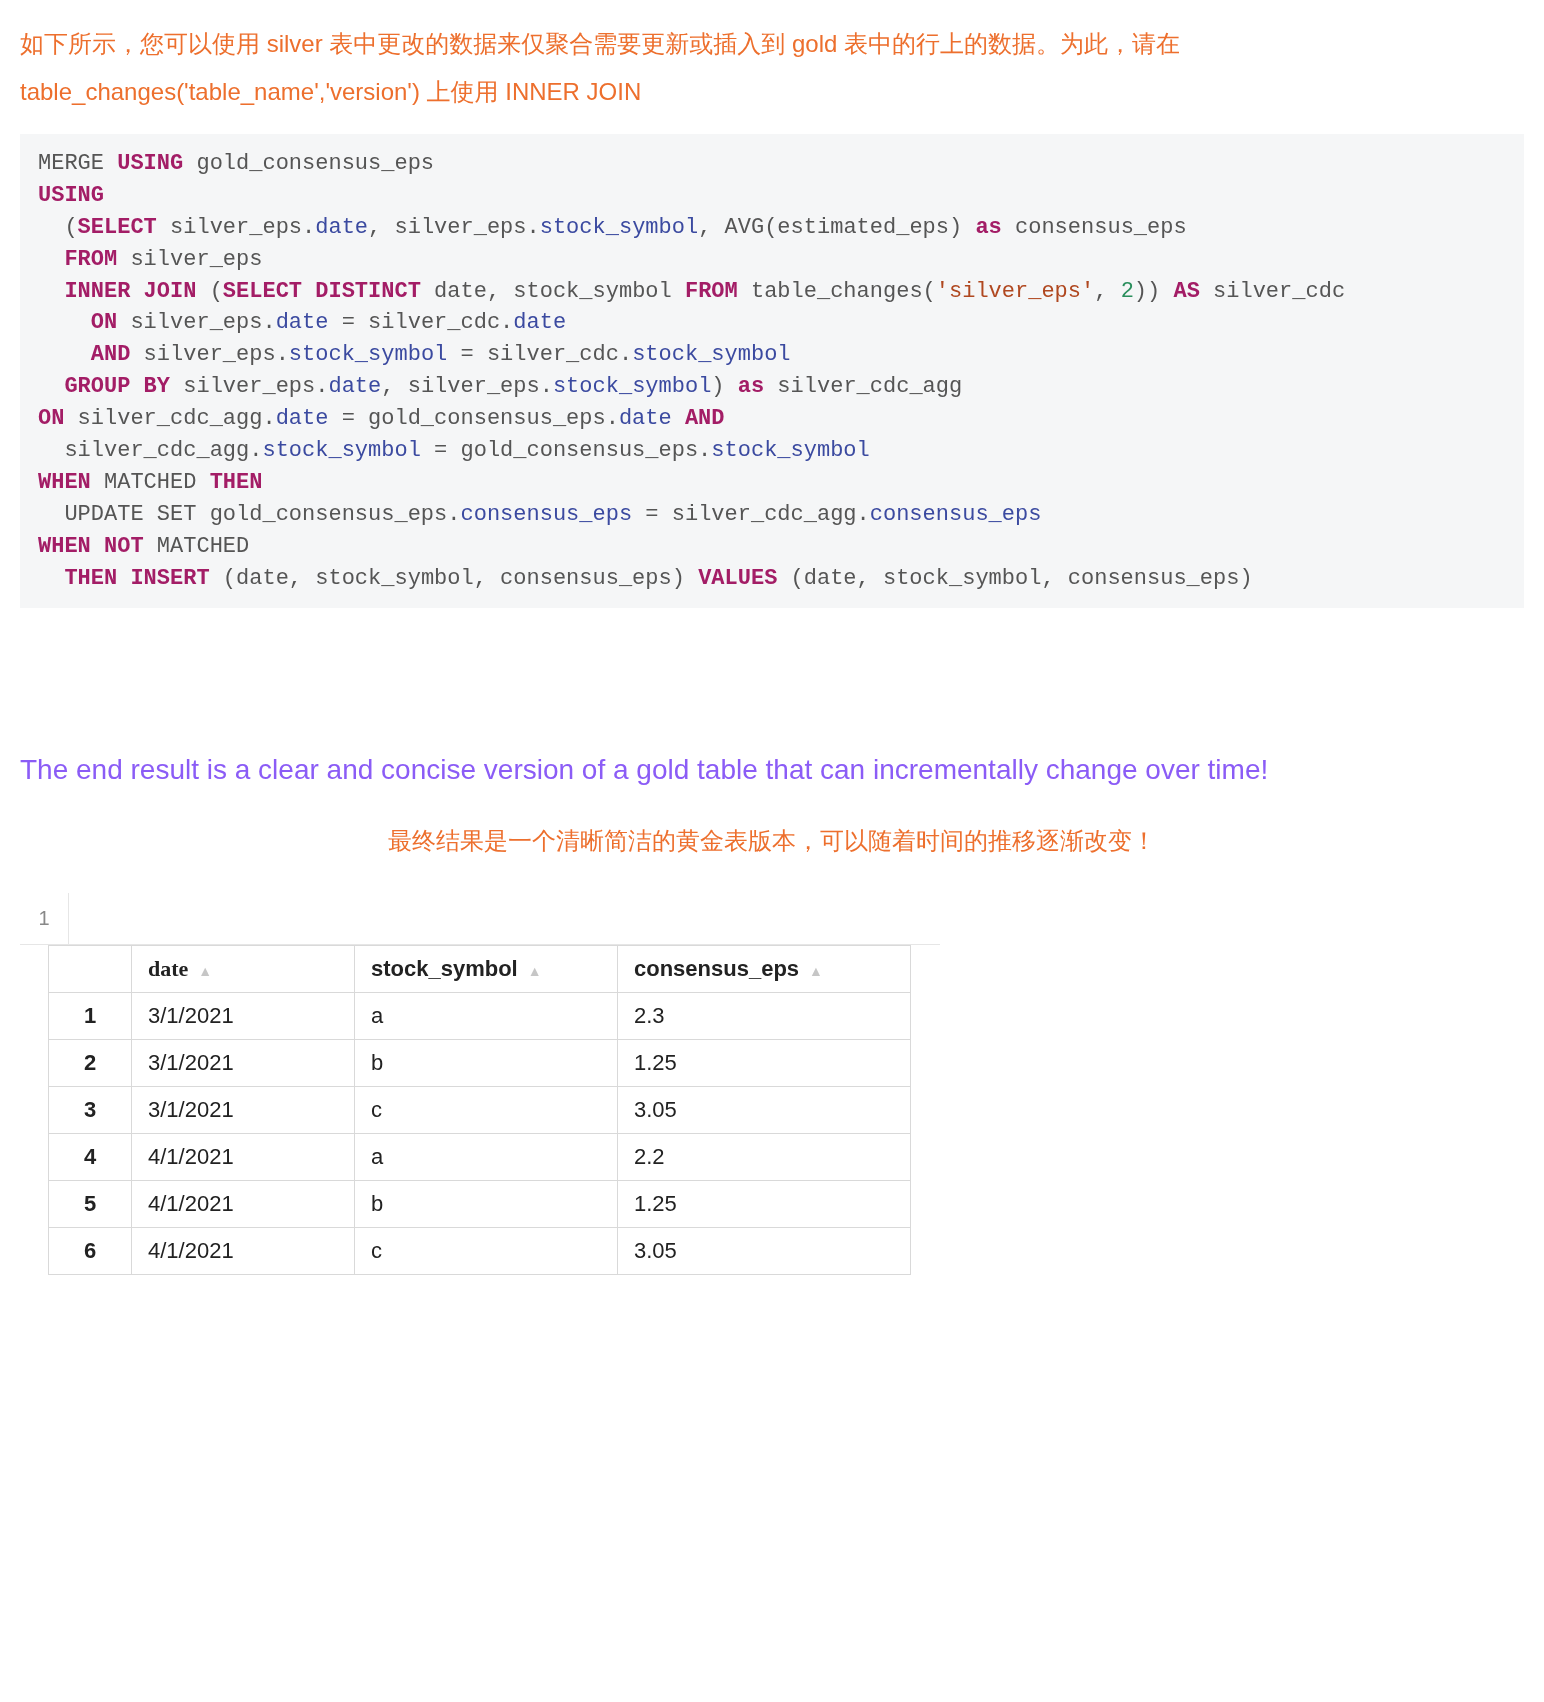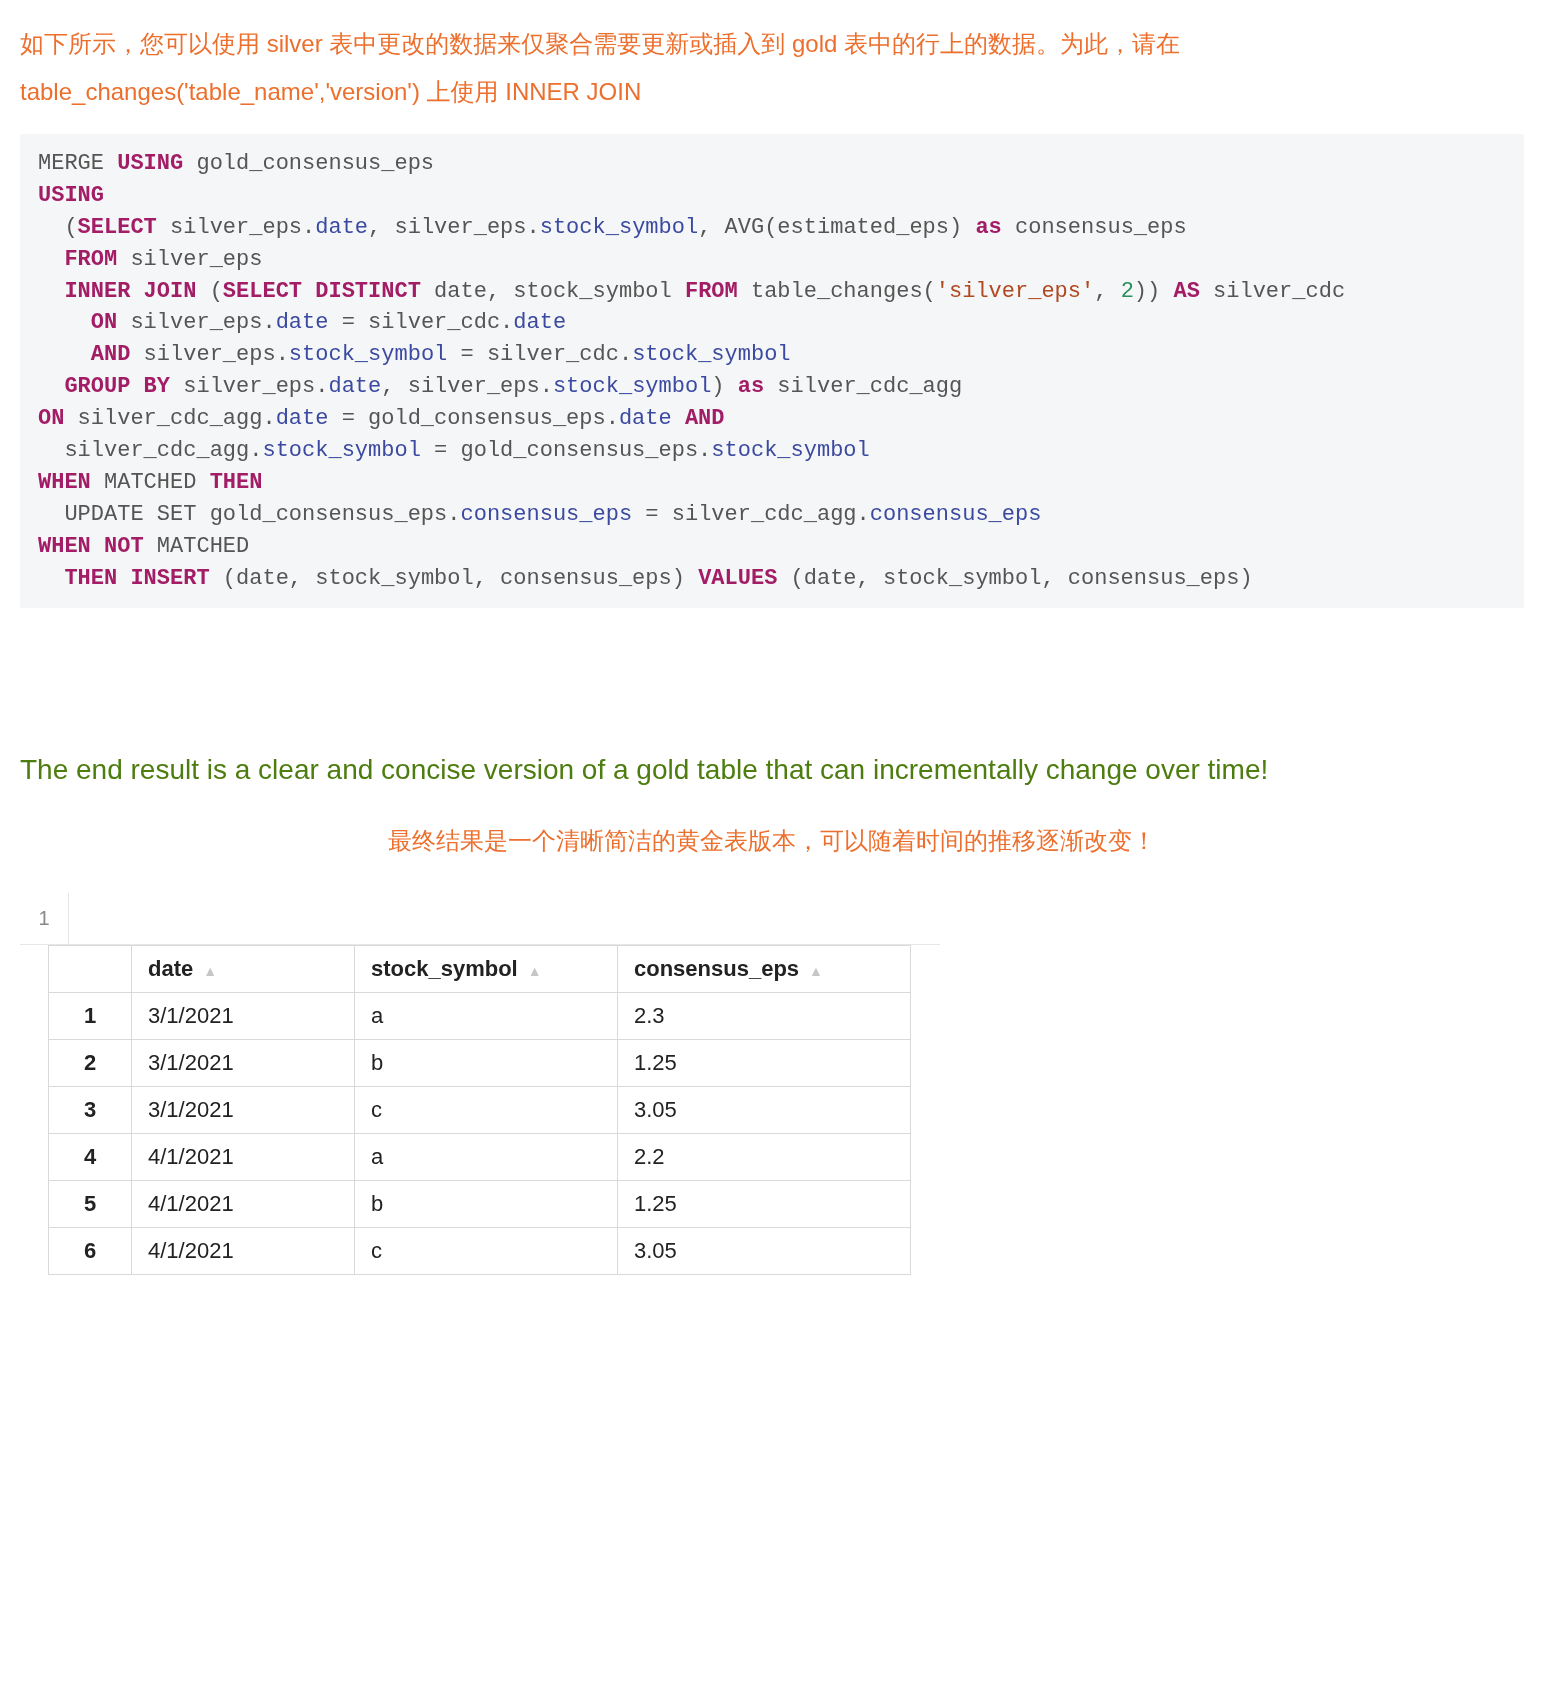--- a/index.html
+++ b/index.html
@@ -25,21 +25,21 @@
     white-space: pre;
     color: #555;
     overflow-x: auto;
   }
   .kw   { color: #a31d66; font-weight: bold; }
   .id   { color: #3b4aa0; }
   .str  { color: #b04820; }
   .num  { color: #2a8f5d; }
   .en-para {
     font-size: 28px;
-    color: #4d7c0f;
+    color: #8b5cf6;
     line-height: 1.6;
     margin-top: 140px;
     margin-bottom: 24px;
   }
   .result-img {
     margin-top: 28px;
     font-family: -apple-system, BlinkMacSystemFont, "Segoe UI", Helvetica, Arial, sans-serif;
   }
   .cell-header {
     display: flex;
@@ -89,21 +89,21 @@
     text-align: center;
     font-weight: 600;
     color: #222;
     width: 50px;
   }
   .sort-caret {
     color: #c6c6c6;
     font-size: 14px;
     margin-left: 10px;
   }
-  .col-date   { width: 190px; }
+  .col-date   { width: 190px; font-family: Liberation Serif, serif; }
   .col-sym    { width: 230px; }
   .col-eps    { width: 260px; }
   .rows-note {
     margin: 18px 0 0 28px;
     color: #6b6b6b;
     font-size: 21px;
   }
 </style>
 </head>
 <body>

